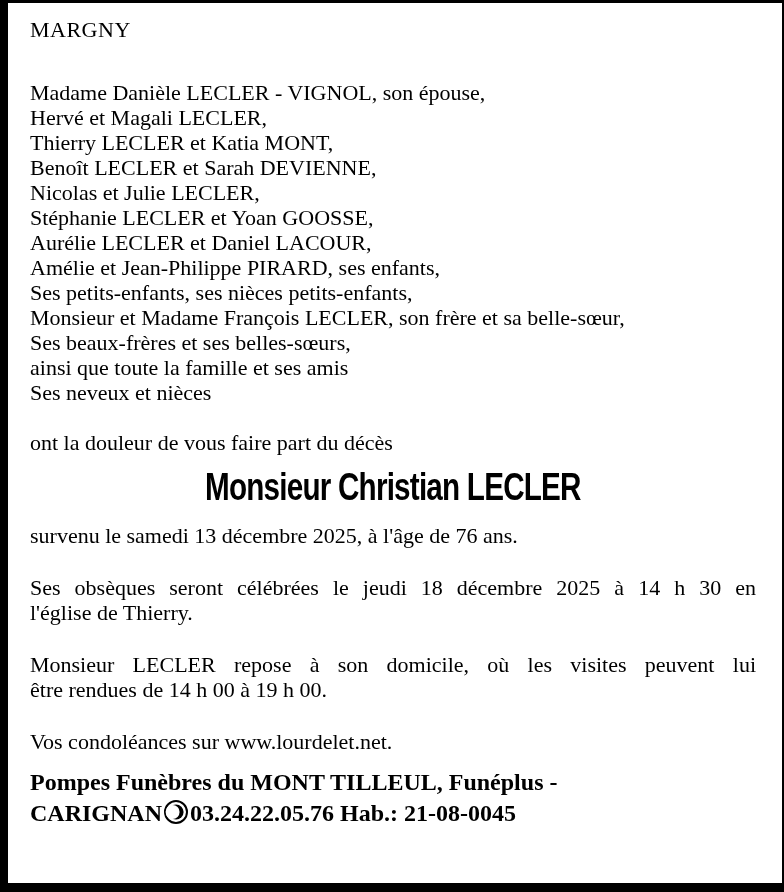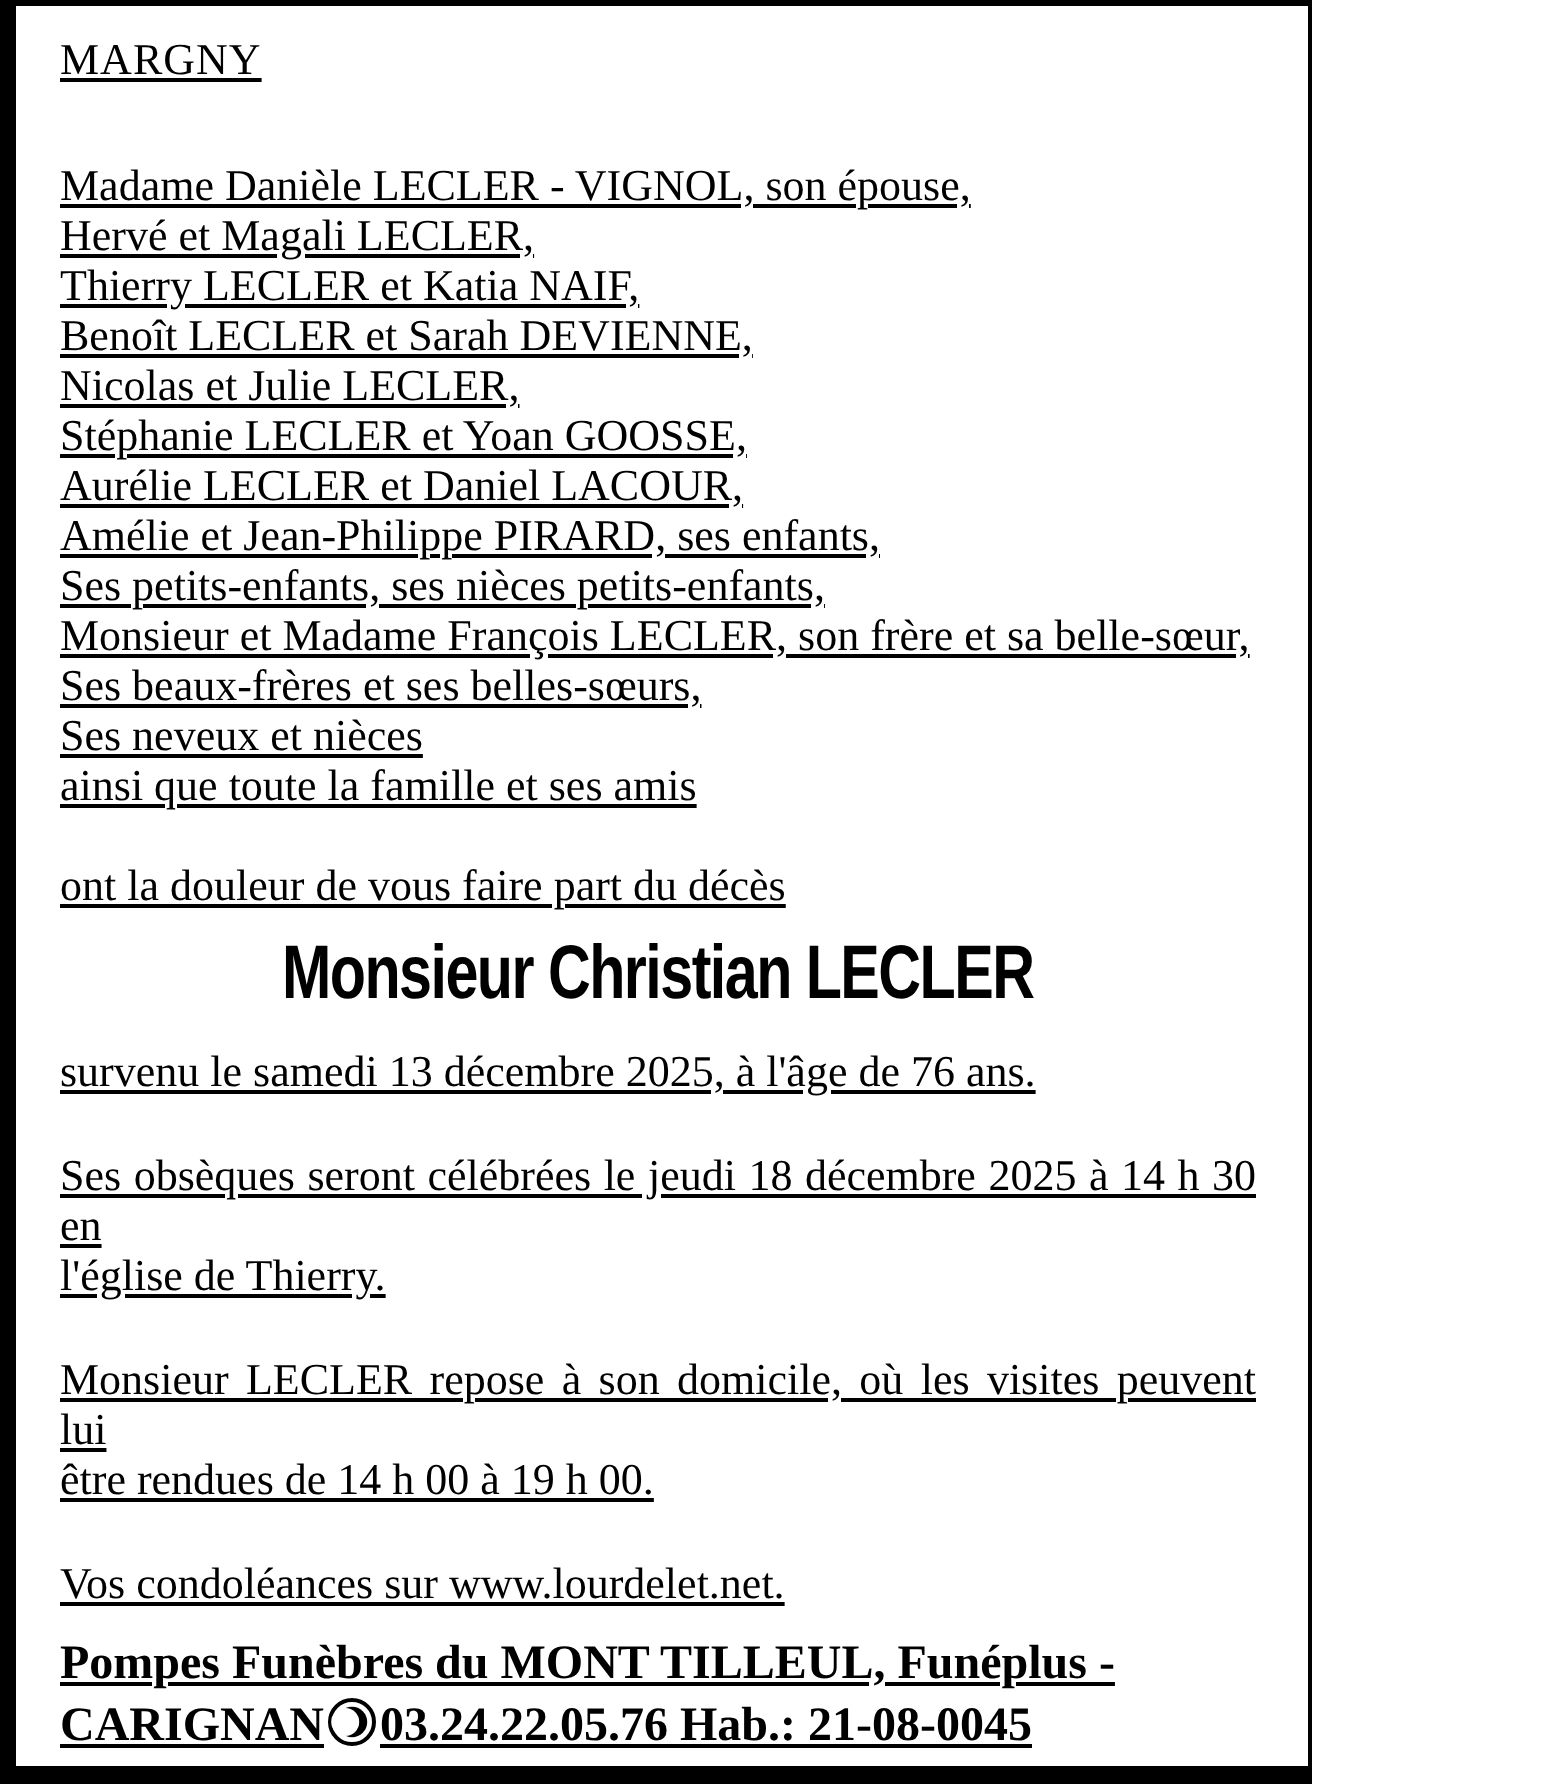--- a/index.html
+++ b/index.html
@@ -3,29 +3,28 @@
 <meta charset="utf-8">
 <style>
   html, body {
     margin: 0;
     padding: 0;
     background: #ffffff;
   }
   .page {
     position: relative;
     box-sizing: border-box;
-    width: 656px;
+    width: 784px;
     height: 892px;
     background: #ffffff;
     border-left: 8px solid #000;
     border-top: 3px solid #000;
     border-right: 2px solid #000;
     border-bottom: 9px solid #000;
     overflow: hidden;
-    text-decoration: underline;
   }
   .content {
     box-sizing: border-box;
     width: 100%;
     height: 100%;
     padding: 14px 26px 0 22px;
     font-family: "Liberation Serif", "DejaVu Serif", serif;
     font-size: 22px;
     line-height: 25px;
     color: #000000;
@@ -74,31 +73,31 @@
 <body>
 
 <div class="page">
   <div class="content">
 
     <div class="town">MARGNY</div>
 
     <div class="family">
       <div class="family-line">Madame Danièle LECLER - VIGNOL, son épouse,</div>
       <div class="family-line">Hervé et Magali LECLER,</div>
-      <div class="family-line">Thierry LECLER et Katia NAIF,</div>
+      <div class="family-line">Thierry LECLER et Katia MONT,</div>
       <div class="family-line">Benoît LECLER et Sarah DEVIENNE,</div>
       <div class="family-line">Nicolas et Julie LECLER,</div>
       <div class="family-line">Stéphanie LECLER et Yoan GOOSSE,</div>
       <div class="family-line">Aurélie LECLER et Daniel LACOUR,</div>
       <div class="family-line">Amélie et Jean-Philippe PIRARD, ses enfants,</div>
       <div class="family-line">Ses petits-enfants, ses nièces petits-enfants,</div>
       <div class="family-line">Monsieur et Madame François LECLER, son frère et sa belle-sœur,</div>
       <div class="family-line">Ses beaux-frères et ses belles-sœurs,</div>
+      <div class="family-line">ainsi que toute la famille et ses amis</div>
       <div class="family-line">Ses neveux et nièces</div>
-      <div class="family-line">ainsi que toute la famille et ses amis</div>
     </div>
 
     <div class="announcement">ont la douleur de vous faire part du décès</div>
 
     <h1 class="deceased"><span class="squeeze">Monsieur Christian LECLER</span></h1>
 
     <div class="death-line">survenu le samedi 13 décembre 2025, à l'âge de 76 ans.</div>
 
     <div class="para">
       <div class="jline">Ses obsèques seront célébrées le jeudi 18 décembre 2025 à 14 h 30 en</div>

